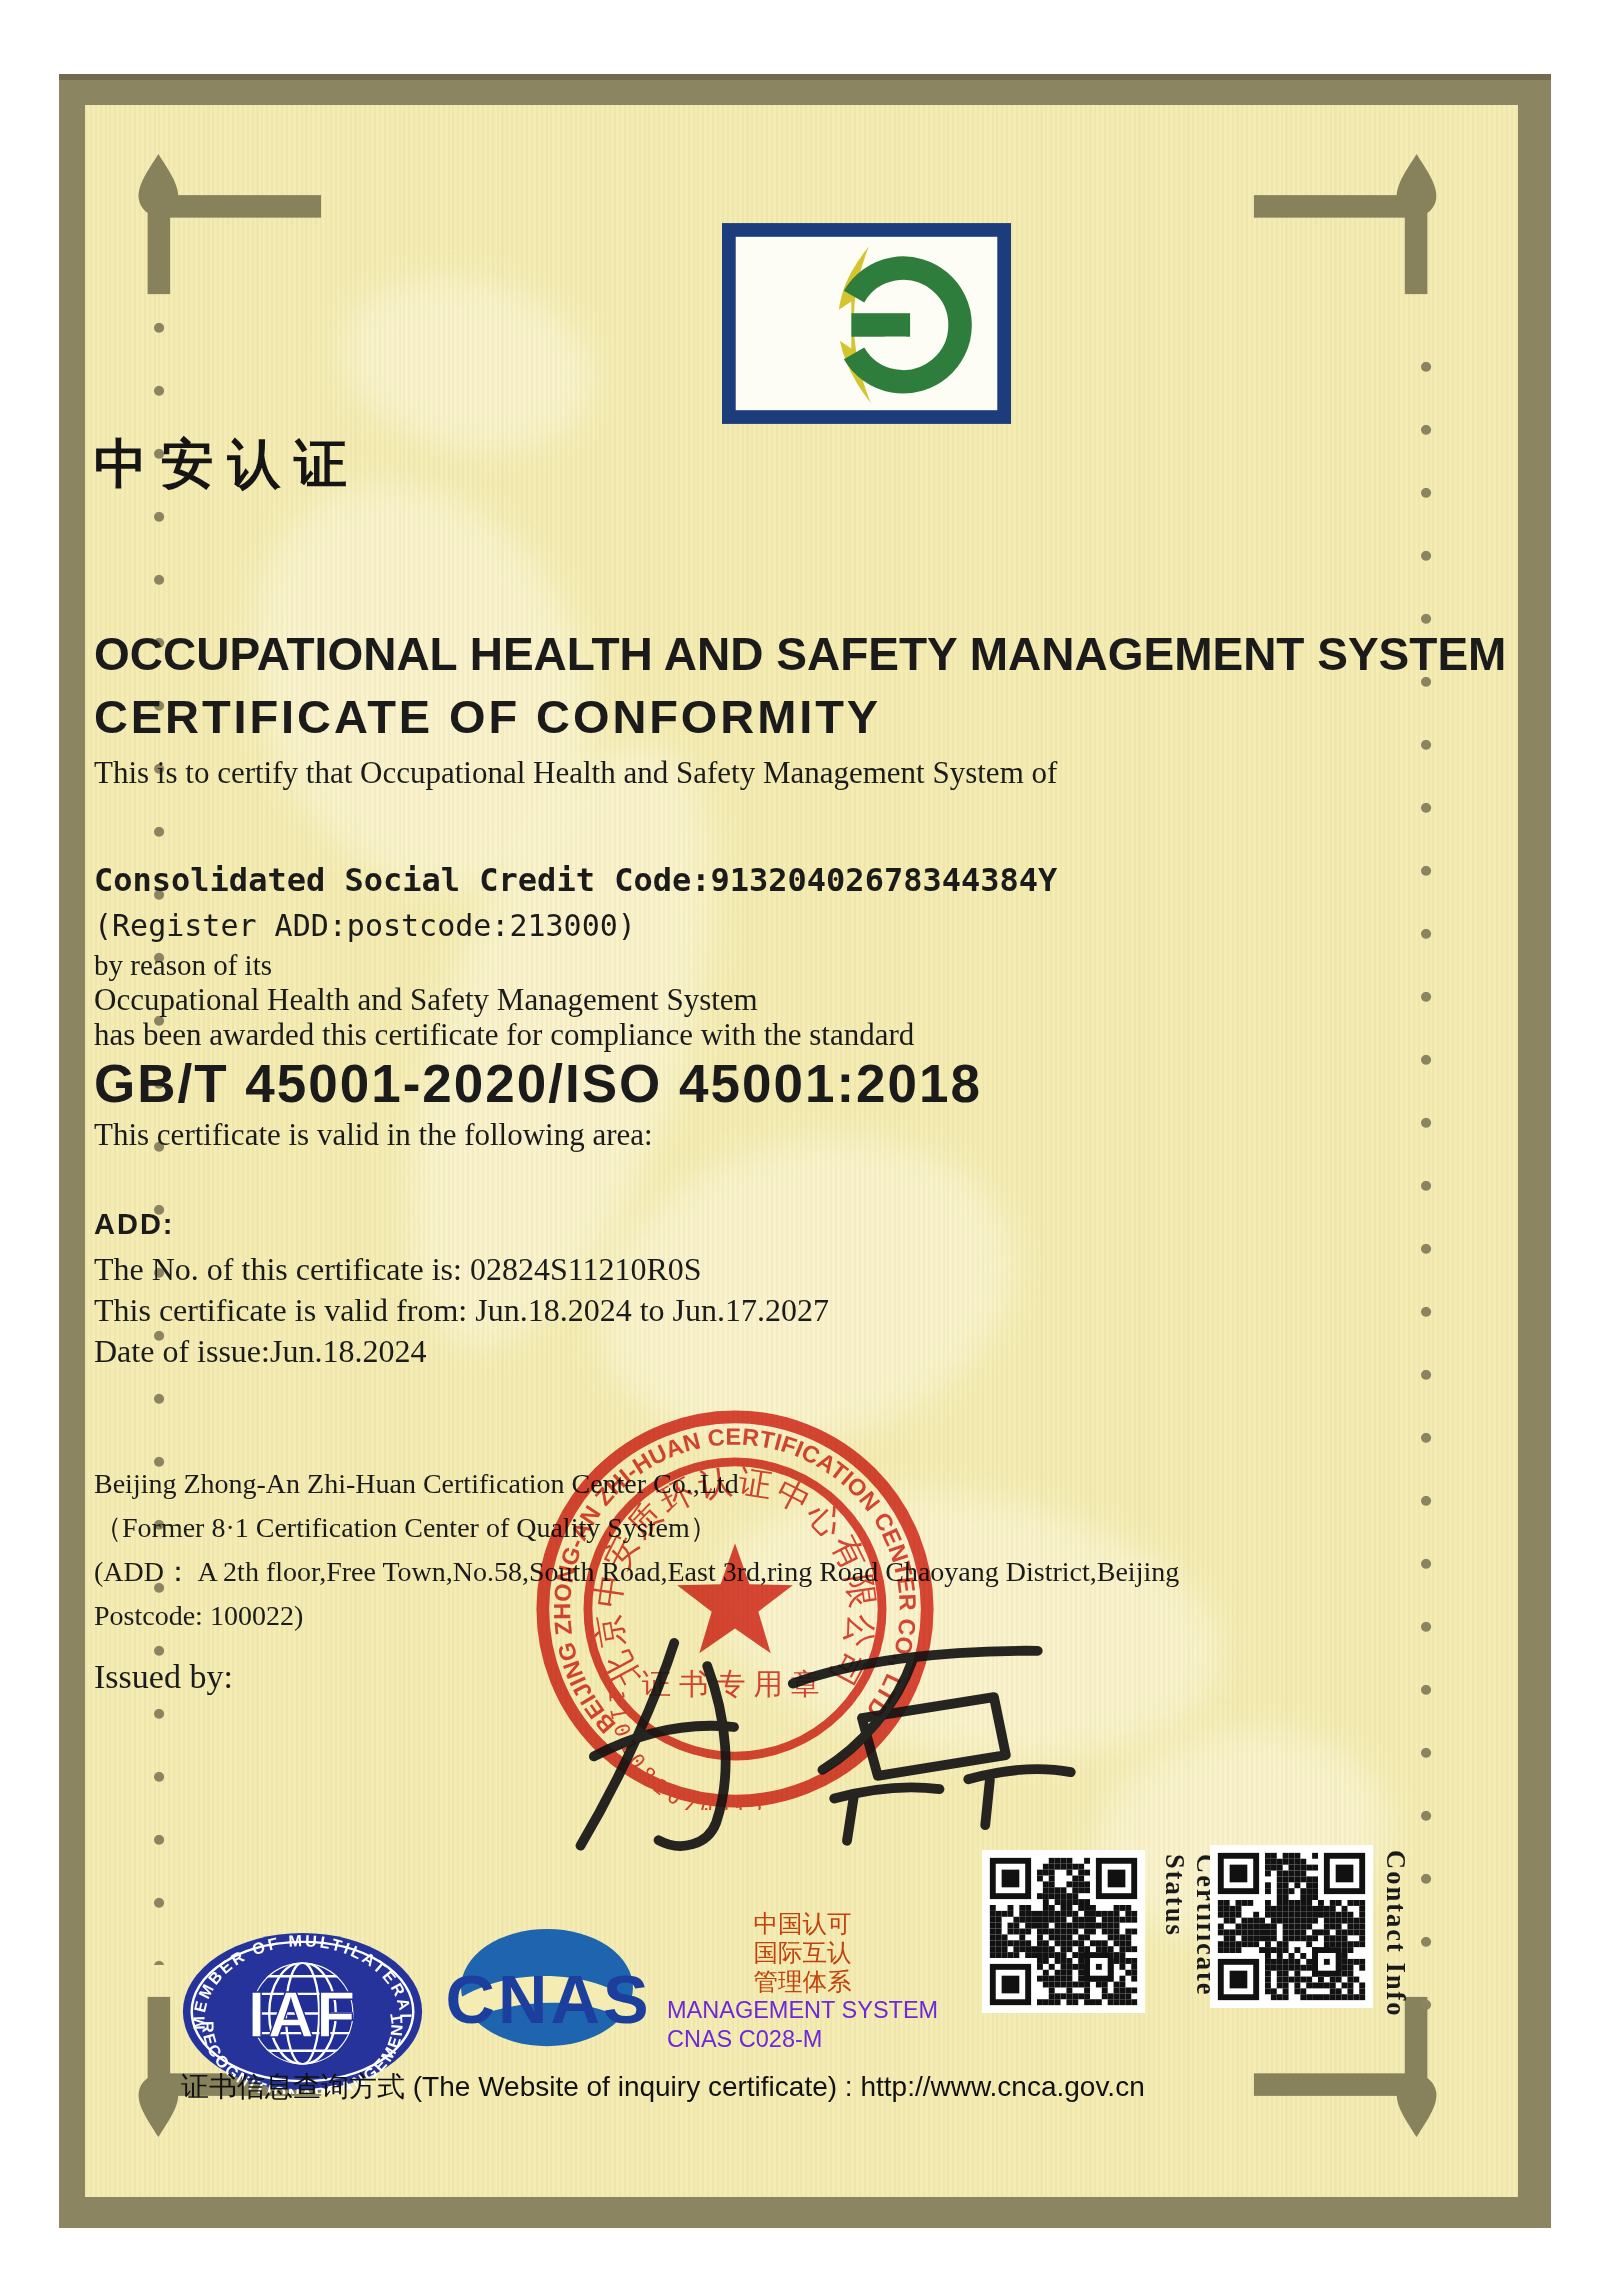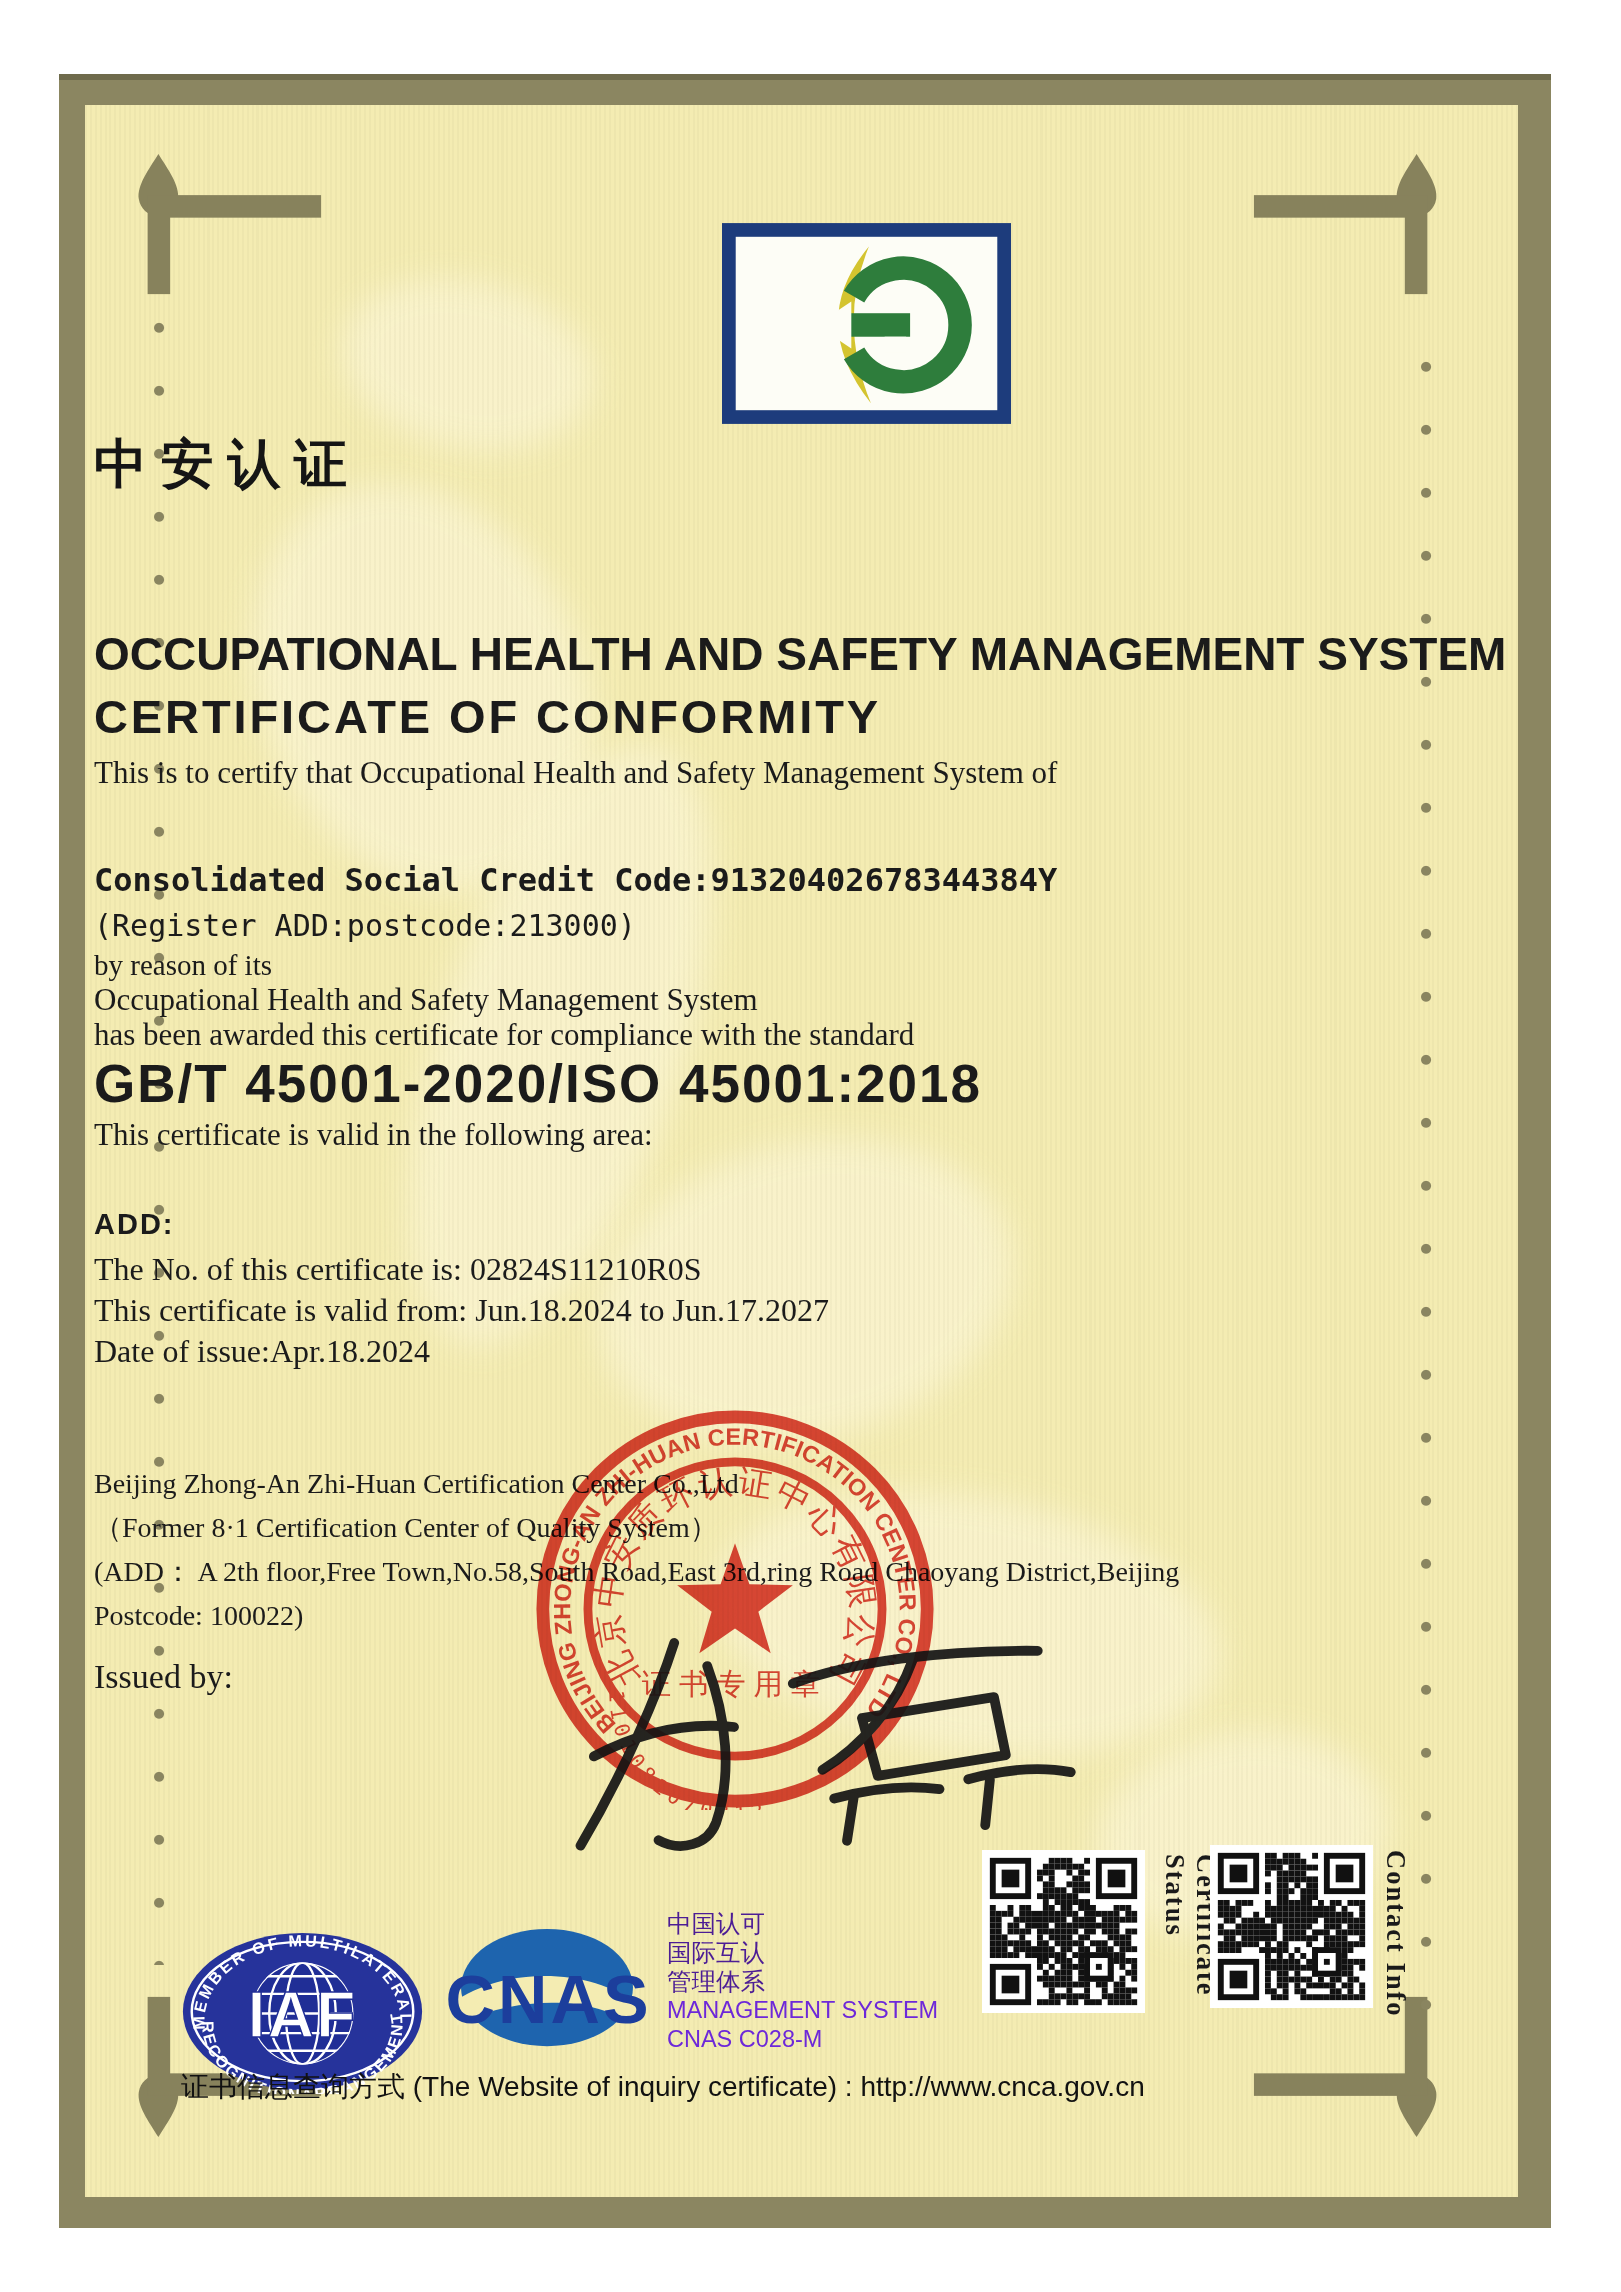--- a/index.html
+++ b/index.html
@@ -39,21 +39,21 @@
   .certno{top:1251px;font-size:32px;}
   .validrange{top:1292px;font-size:32px;}
   .issuedate{top:1333px;font-size:32px;}
   .issuer{top:1462px;font-size:28px;line-height:44px;}
   .issuedby{top:1658px;font-size:34px;}
   
   .qr{position:absolute;width:163px;height:163px;background:#ffffff;}
   .qrlabel{position:absolute;writing-mode:vertical-rl;font-family:"Liberation Serif",serif;
     font-weight:bold;font-size:26.5px;letter-spacing:2px;color:#1a1a1a;height:186px;}
   
-  .sideline-cjk{font-family:"Liberation Serif",serif;font-size:24.5px;color:#4c1d95;line-height:29px;}
+  .sideline-cjk{font-family:"Liberation Serif",serif;font-size:24.5px;color:#c2410c;line-height:29px;text-align:center;}
   .sideline-lat{font-family:"Liberation Sans",sans-serif;font-size:23.5px;color:#6d28d9;line-height:29px;}
   .footer{position:absolute;left:181px;top:2068px;font-family:"Liberation Sans",sans-serif;
     font-weight:normal;font-size:28px;color:#111;}
   svg{display:block;}
 </style>
 </head>
 <body>
 
 <div class="page">
   <div class="frame">
@@ -118,21 +118,21 @@
   <div class="ctr mono credit">Consolidated Social Credit Code:91320402678344384Y</div>
   <div class="ctr mono register">(Register ADD:postcode:213000)</div>
   <div class="ctr serif reason">by reason of its</div>
   <div class="ctr serif system">Occupational Health and Safety Management System</div>
   <div class="ctr serif award">has been awarded this certificate for compliance with the standard</div>
   <div class="ctr sans standard">GB/T 45001-2020/ISO 45001:2018</div>
   <div class="ctr serif validarea">This certificate is valid in the following area:</div>
   <div class="ctr sans addlabel">ADD:</div>
   <div class="ctr serif certno">The No. of this certificate is: 02824S11210R0S</div>
   <div class="ctr serif validrange">This certificate is valid from: Jun.18.2024 to Jun.17.2027</div>
-  <div class="ctr serif issuedate">Date of issue:Apr.18.2024</div>
+  <div class="ctr serif issuedate">Date of issue:Jun.18.2024</div>
 
   <div class="ctr serif issuer">
     <div>Beijing Zhong-An Zhi-Huan Certification Center Co.,Ltd</div>
     <div>（Former 8·1 Certification Center of Quality System）</div>
     <div>(ADD： A 2th floor,Free Town,No.58,South Road,East 3rd,ring Road Chaoyang District,Beijing</div>
     <div>Postcode: 100022)</div>
   </div>
   <div class="ctr serif issuedby">Issued by:</div>
 
   <svg class="abs" style="left:534px;top:1408px;mix-blend-mode:multiply;opacity:0.9;" width="402" height="402" viewBox="0 0 410 410">

